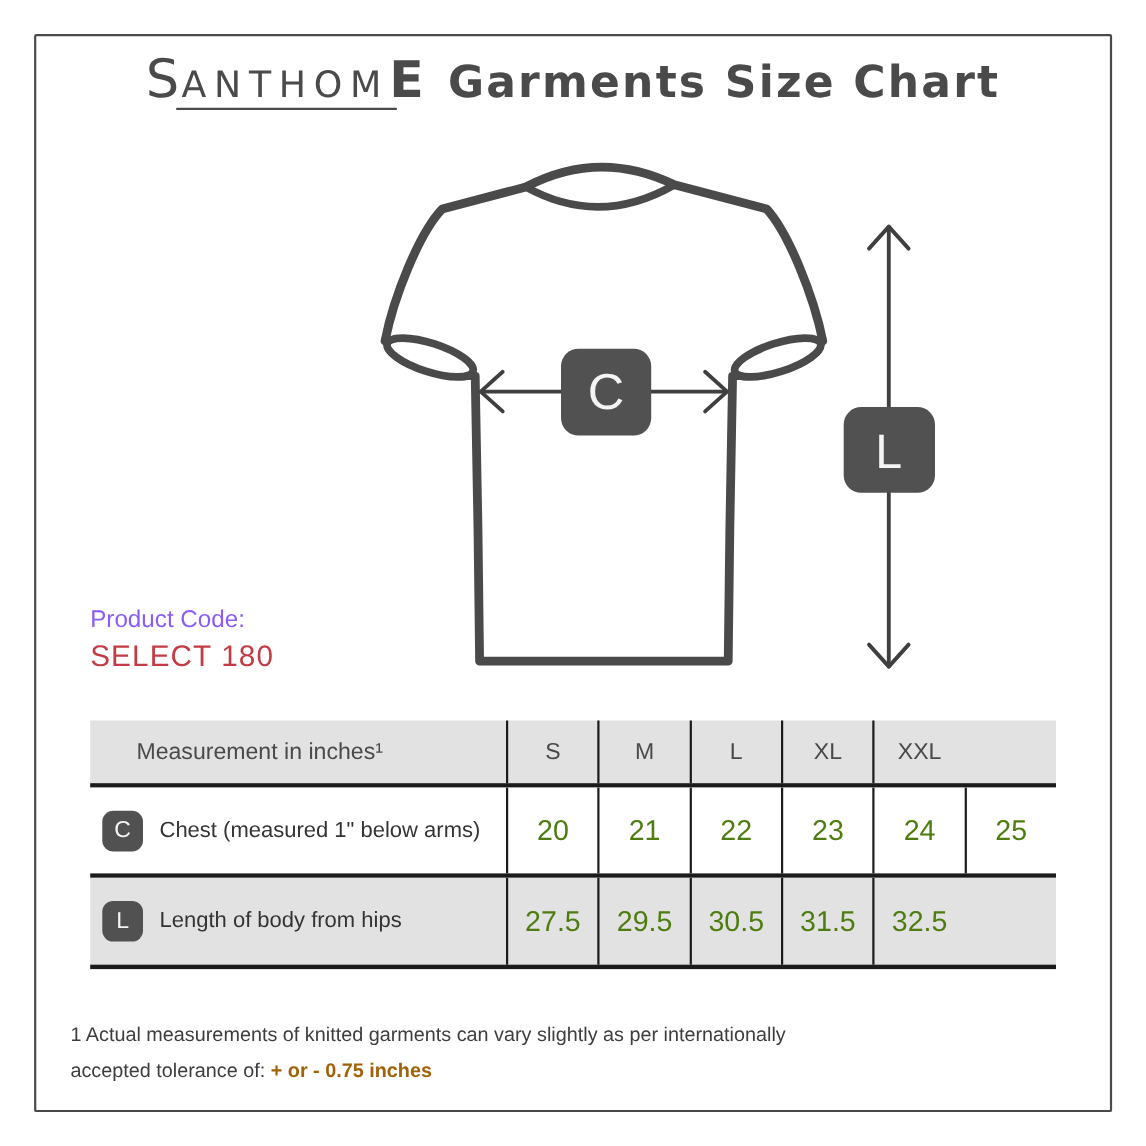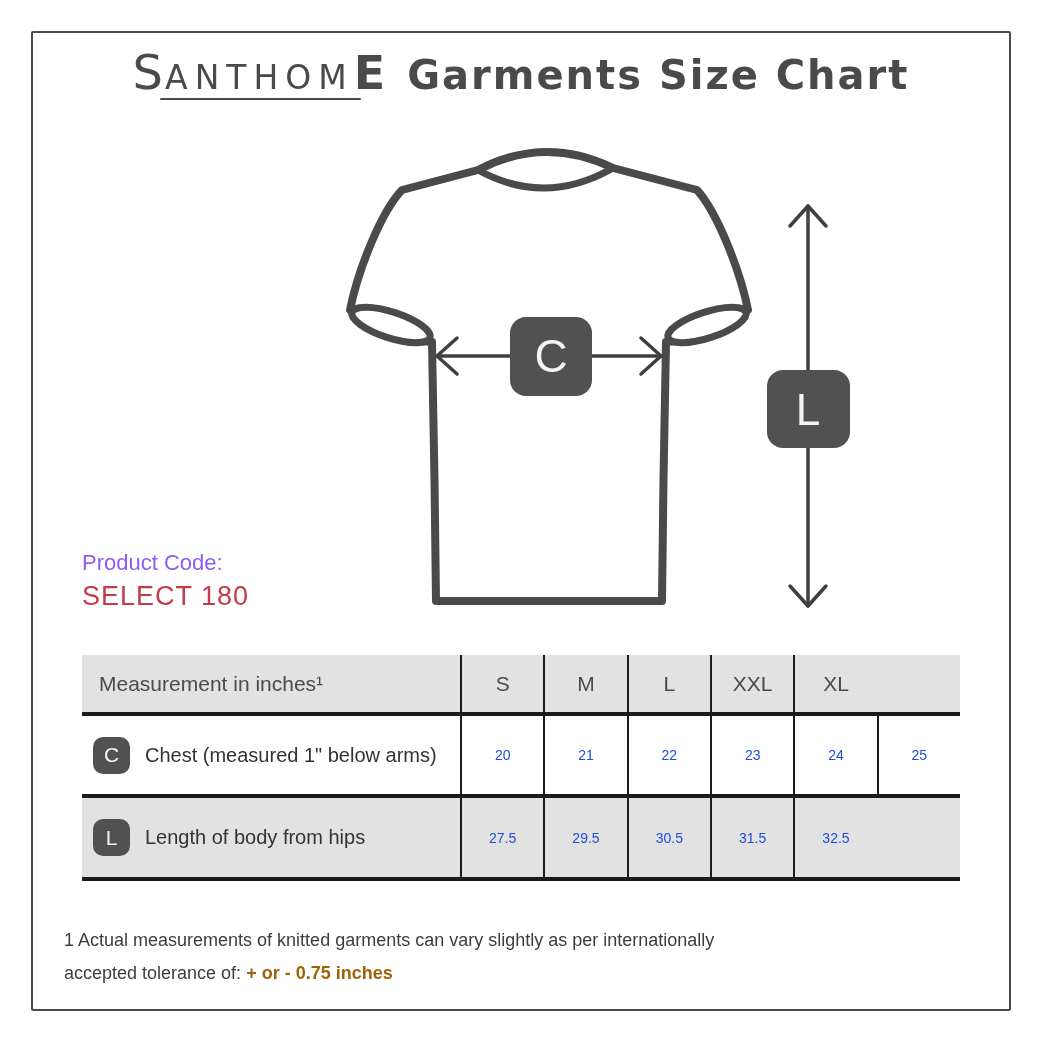--- a/index.html
+++ b/index.html
@@ -35,24 +35,24 @@
   .pc-label { font-size:22px; color:#8b5cf6; }
   .pc-value { font-size:27px; letter-spacing:1px; margin-top:5px; }
   
   .size-table { position:absolute; left:82px; top:655px; width:878px; }
   .t-row { display:grid; grid-template-columns:378px repeat(6, 1fr); box-sizing:border-box; }
   .t-row > div { box-sizing:border-box; display:flex; align-items:center; justify-content:center; }
   .t-row > div + div { border-left:2px solid #1b1b1b; }
   .t-head { height:61px; background:#e2e2e2; border-bottom:4px solid #1b1b1b; }
   .t-r1 { height:82px; background:#ffffff; border-bottom:4px solid #1b1b1b; }
   .t-r2 { height:83px; background:#e2e2e2; border-bottom:4px solid #1b1b1b; }
-  .cell-label { justify-content:flex-start !important; padding-left:17px; font-size:21px; color:#4a4a4a; }
+  .cell-label { justify-content:flex-start !important; padding-left:17px; font-size:21px; color:#4a4a4a;margin-left:25px; }
   .cell-rowlabel { justify-content:flex-start !important; padding-left:11px; font-size:20px; color:#333333; }
   .size-head { font-size:21px; color:#4a4a4a; }
-  .cell-val { font-size:14px; color:#1d4ed8; }
+  .cell-val { font-size:26px; color:#4d7c0f; }
   .row-badge {
     width:37px; height:37px; border-radius:10px; background:#515151; color:#f4f4f4;
     display:flex; align-items:center; justify-content:center;
     font-size:21px; margin-right:15px; flex:0 0 auto;
   }
   
   .footnote { position:absolute; left:64px; top:924px; width:915px; font-size:18px; line-height:33px; color:#3d3d3d; }
   .footnote b { color:#a16207; font-weight:700; }
 </style>
 </head>
@@ -109,22 +109,22 @@
   <div class="pc-label">Product Code:</div>
   <div class="pc-value" style="color:#c23b45;">SELECT 180</div>
 </div>
 
 <div class="size-table">
   <div class="t-row t-head">
     <div class="cell-label">Measurement in inches¹</div>
     <div class="size-head">S</div>
     <div class="size-head">M</div>
     <div class="size-head">L</div>
+    <div class="size-head">XL</div>
     <div class="size-head">XXL</div>
-    <div class="size-head">XL</div>
   </div>
   <div class="t-row t-r1">
     <div class="cell-rowlabel">
       <span class="row-badge">C</span>
       <span>Chest (measured 1" below arms)</span>
     </div>
     <div class="cell-val">20</div>
     <div class="cell-val">21</div>
     <div class="cell-val">22</div>
     <div class="cell-val">23</div>

